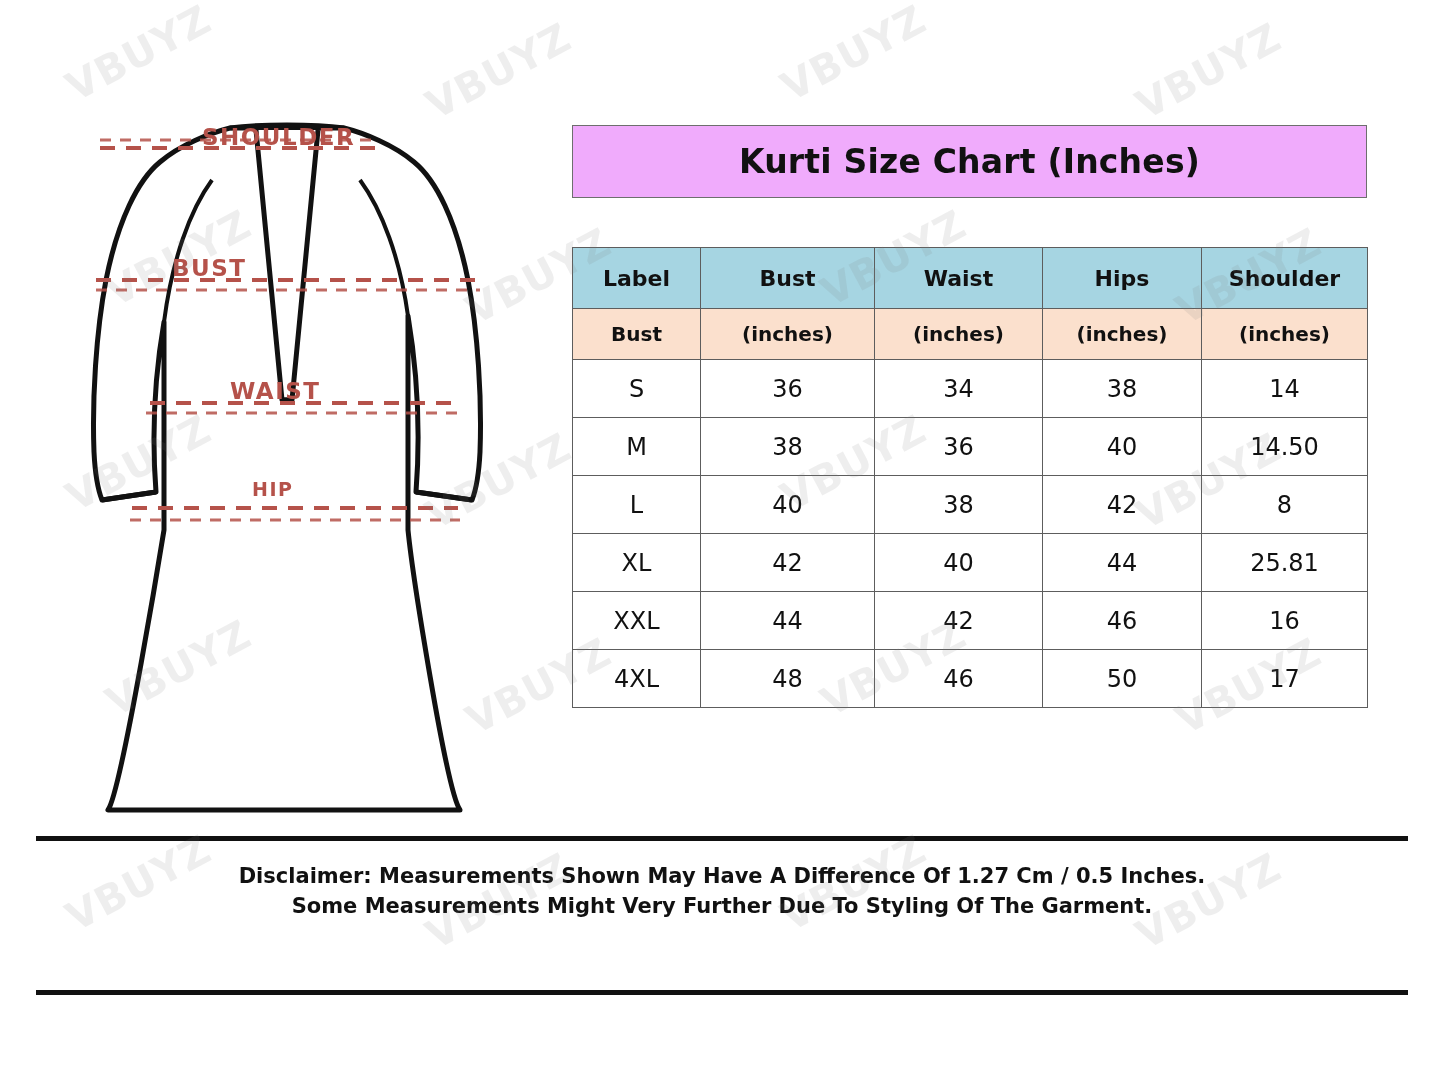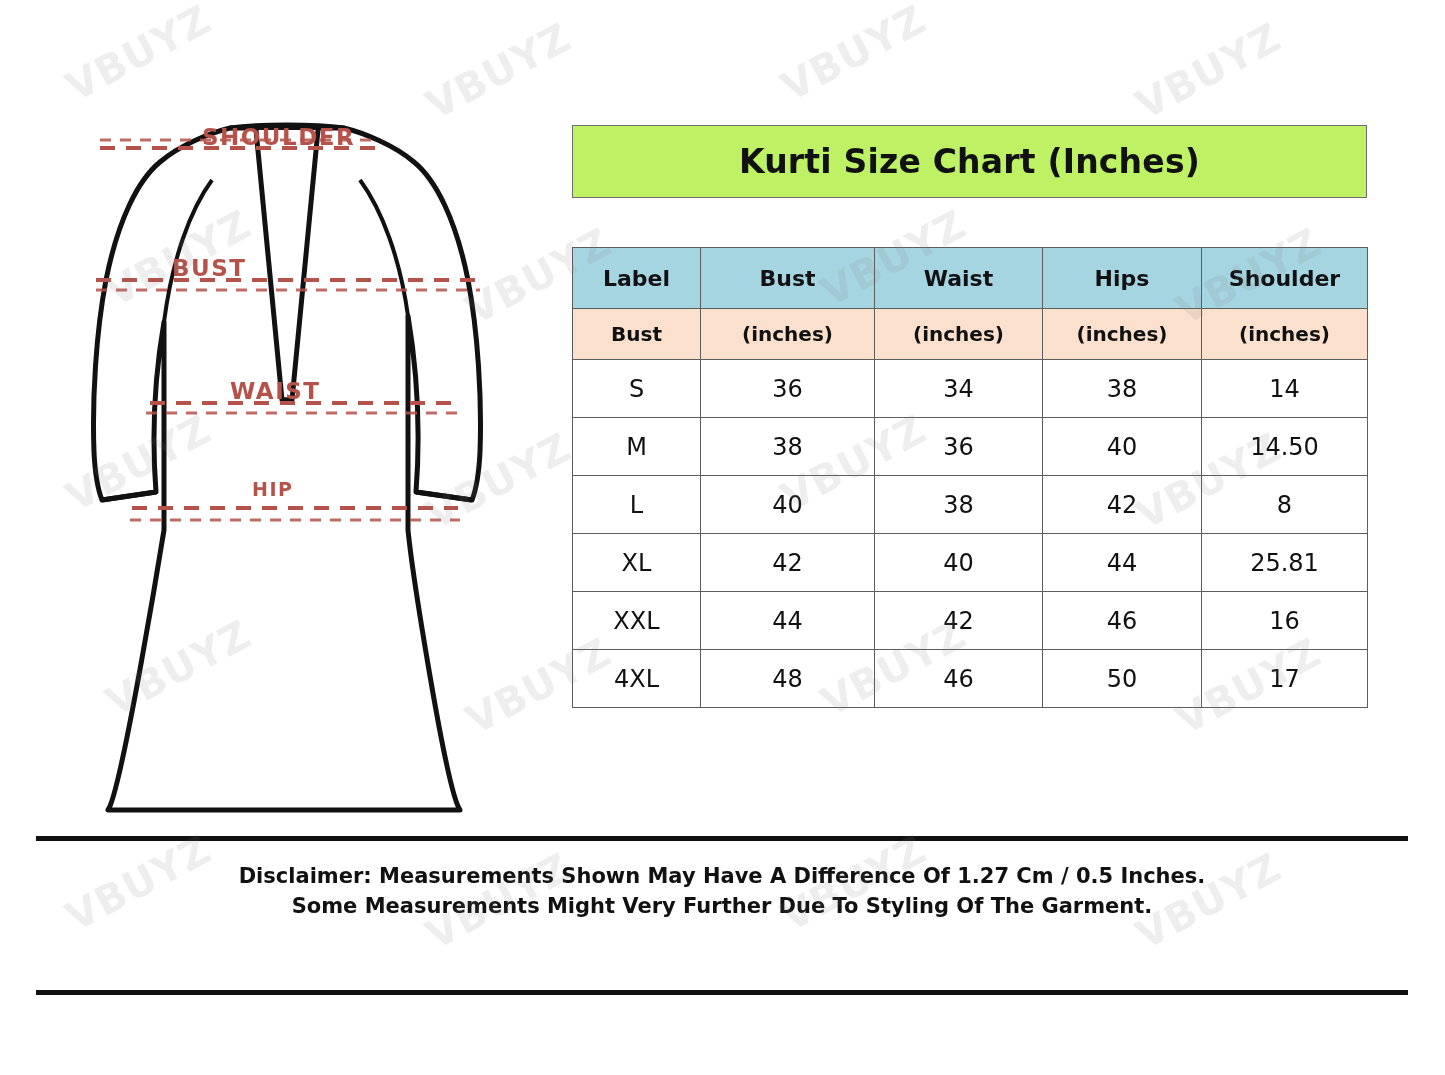--- a/index.html
+++ b/index.html
@@ -62,21 +62,21 @@
   #lbl-hip      { left: 192px; top: 378px; font-size: 19px; }
 
   
   #chart-wrap {
     position: absolute;
     left: 572px;
     top: 125px;
     width: 795px;
   }
   #chart-title {
-    background: #bef264;
+    background: #f0abfc;
     border: 1px solid #6e6e6e;
     box-sizing: border-box;
     height: 73px;
     display: flex;
     align-items: center;
     justify-content: center;
     font-size: 33px;
     font-weight: 700;
     color: #111;
     letter-spacing: 0.2px;

